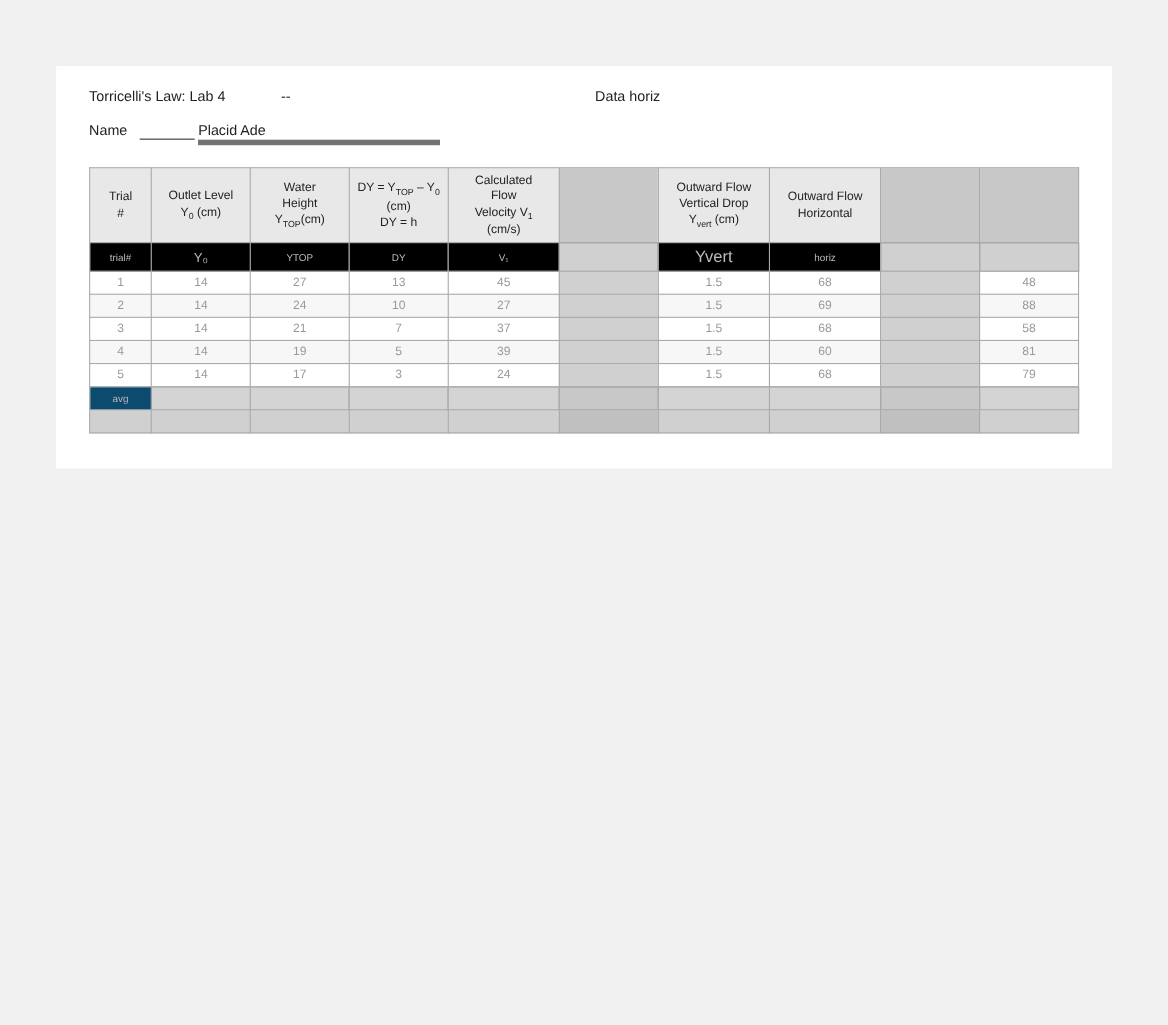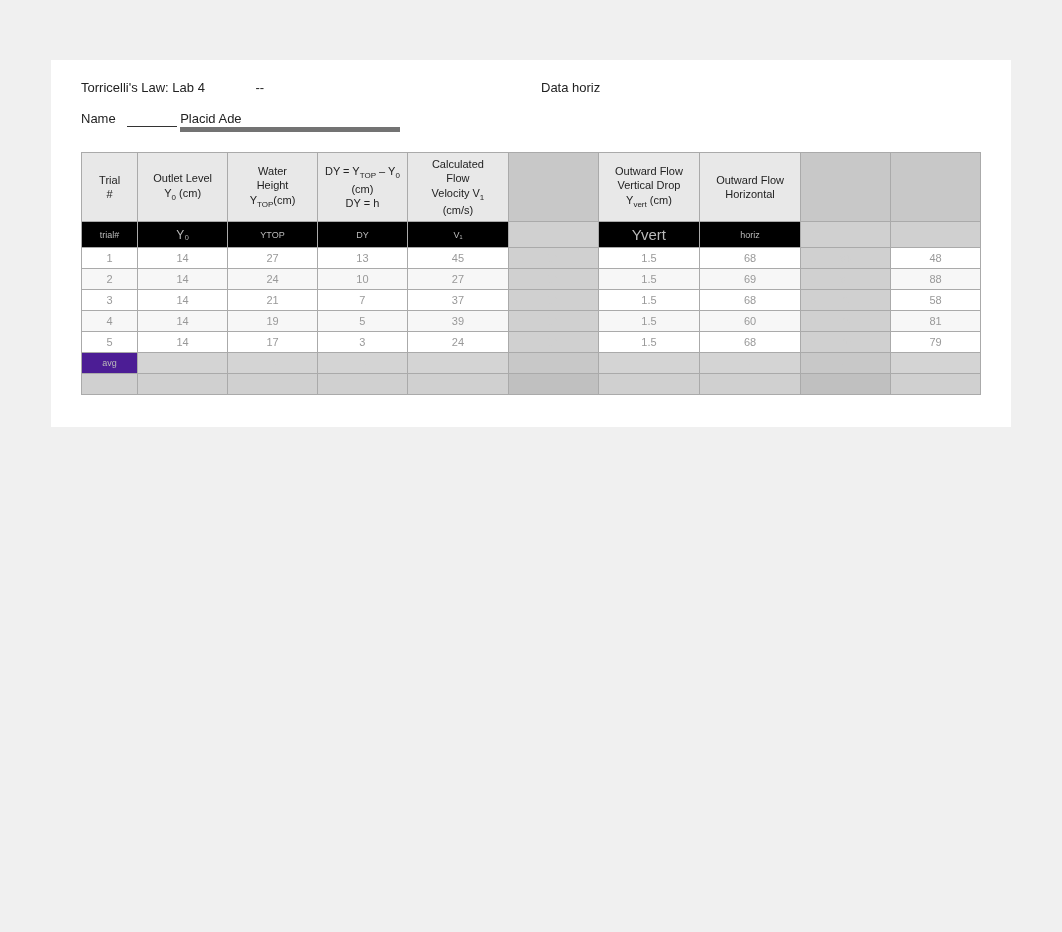--- a/index.html
+++ b/index.html
@@ -195,21 +195,21 @@
         <td class="num-cell">17</td>
         <td class="num-cell">3</td>
         <td class="num-cell">24</td>
         <td style="background:#d0d0d0; color:#d0d0d0; font-size:10px;">1.5</td>
         <td class="num-cell">1.5</td>
         <td class="num-cell">68</td>
         <td style="background:#d0d0d0; color:#d0d0d0; font-size:10px;">76</td>
         <td class="num-cell">79</td>
       </tr>
 
-      <tr style="background:#4c1d95;">
+      <tr style="background:#0c4a6e;">
         <td style="color:#bbb; font-size:9px;">avg</td>
         <td style="background:#d4d4d4; color:#d4d4d4;">--</td>
         <td style="background:#d4d4d4; color:#d4d4d4;">--</td>
         <td style="background:#d4d4d4; color:#d4d4d4;">--</td>
         <td style="background:#d4d4d4; color:#d4d4d4;">--</td>
         <td style="background:#c8c8c8; color:#c8c8c8;">--</td>
         <td style="background:#d4d4d4; color:#d4d4d4;">--</td>
         <td style="background:#d4d4d4; color:#d4d4d4;">--</td>
         <td style="background:#c8c8c8; color:#c8c8c8;">--</td>
         <td style="background:#d4d4d4; color:#d4d4d4;">--</td>

